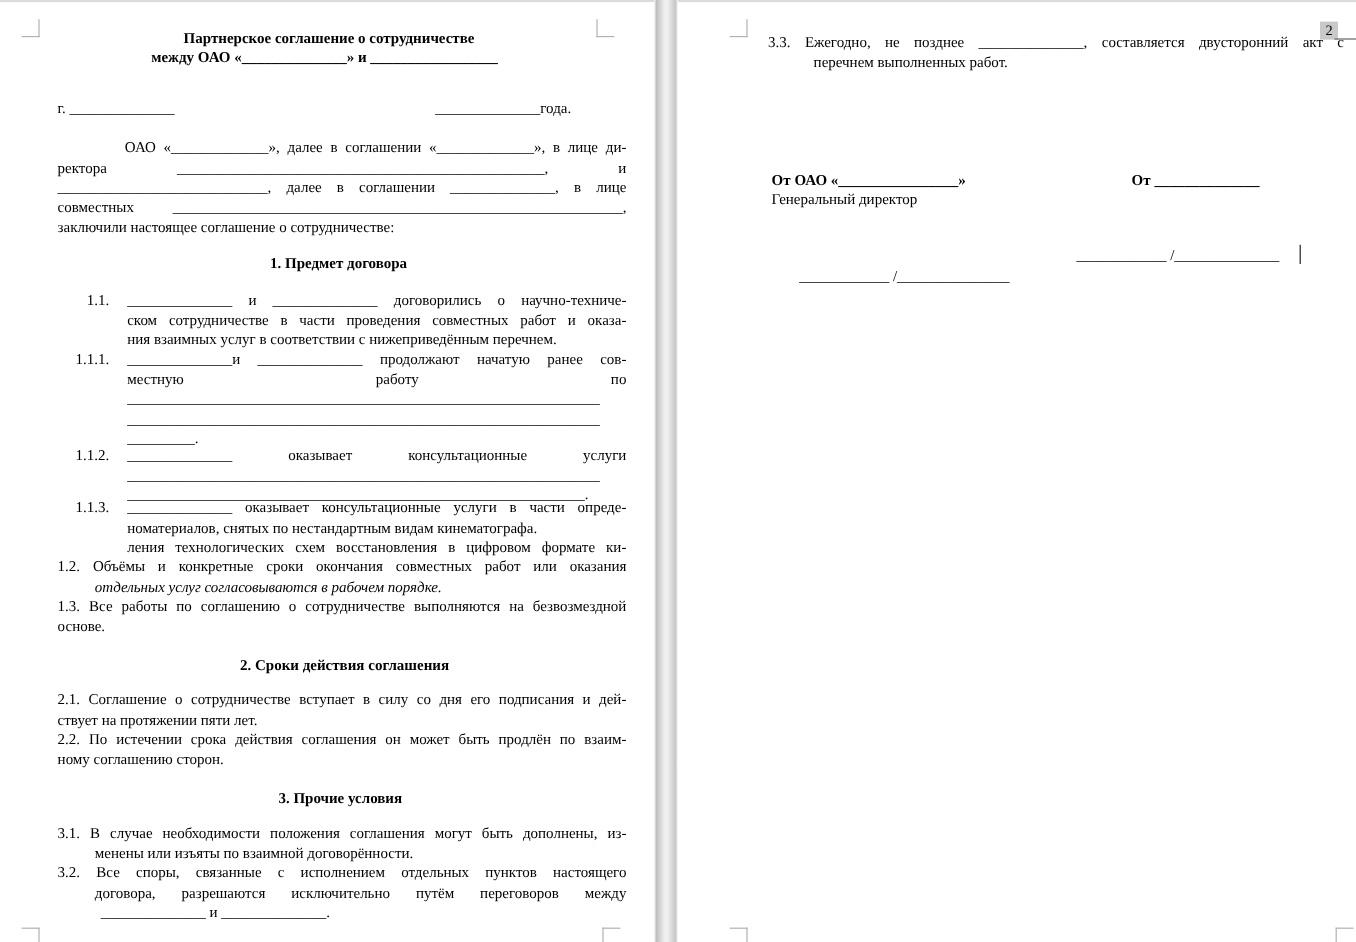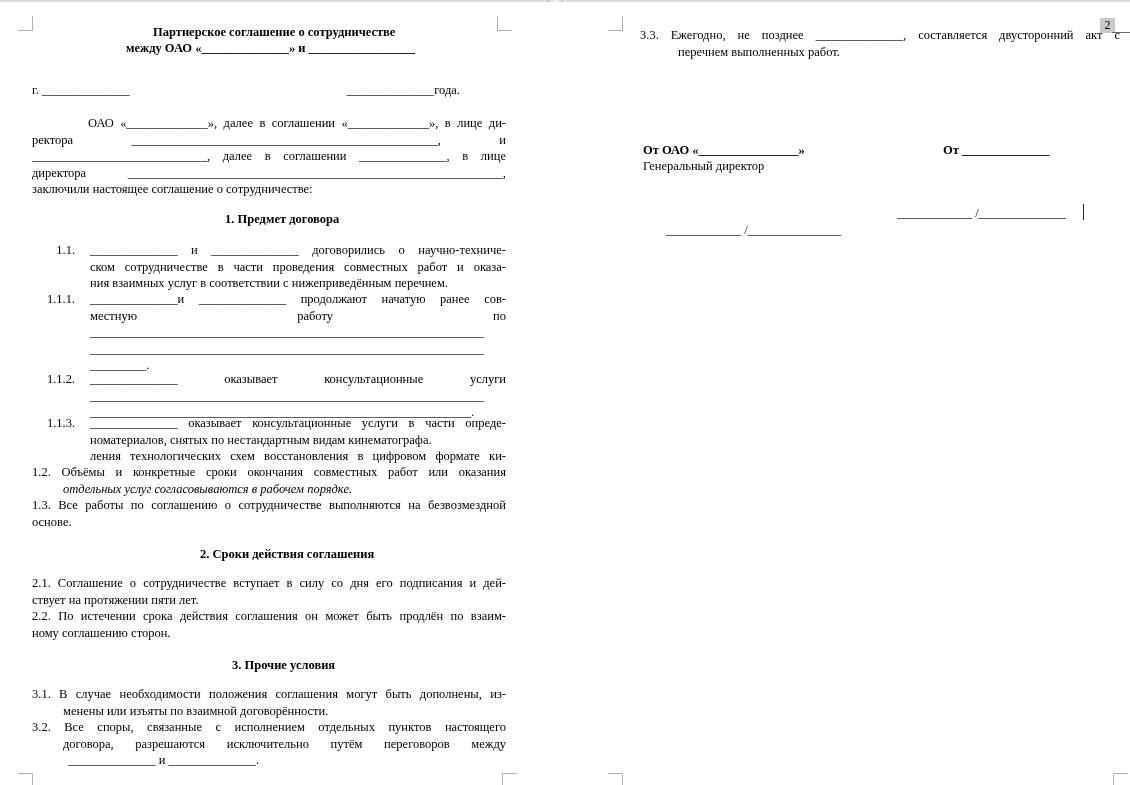--- a/index.html
+++ b/index.html
@@ -4,26 +4,26 @@
 <style>
   html,body{margin:0;padding:0;}
   body{
     width:1130px;height:785px;overflow:hidden;background:#ffffff;
     font-family:"Liberation Serif","DejaVu Serif",serif;
     font-size:12.5px;color:#000;
   }
   .screen{position:relative;width:1130px;height:785px;background:#ffffff;}
   .topedge{position:absolute;left:0;top:0;width:1130px;height:2px;background:#dcdcdc;}
   .page{position:absolute;top:2px;bottom:0;background:#ffffff;}
-  .page1{left:0;width:545px;padding-left:31px;}
+  .page1{left:0;width:545px;}
   .page2{left:565px;width:565px;}
   .gap{position:absolute;top:0;bottom:0;left:545px;width:20px;
     background:linear-gradient(90deg,#ffffff 0%,#bfbfbf 10%,#ececec 42%,#f1f1f1 55%,#c6c6c6 90%,#ffffff 100%);}
   .blk{position:absolute;}
-  .col{left:32px;width:474px;}
+  .col{left:48px;width:474px;}
   .ln{line-height:16.5px;height:16.5px;white-space:normal;}
   .jl{text-align:justify;text-align-last:justify;}
   .b{font-weight:bold;}
   .num{position:absolute;left:0;top:0;width:43px;text-align:right;}
   .bod{margin-left:58px;}
   .flexline{display:flex;justify-content:space-between;}
   
   .mark{position:absolute;width:14px;height:14px;}
   .mk-tl{border-right:1px solid #b2b2b2;border-bottom:1px solid #b2b2b2;}
   .mk-tr{border-left:1px solid #b2b2b2;border-bottom:1px solid #b2b2b2;}
@@ -57,21 +57,21 @@
 
     <div class="blk col flexline" style="top:80px;">
       <span class="ln">г. ______________</span>
       <span class="ln" style="padding-right:46px;">______________года.</span>
     </div>
 
     <div class="blk col" style="top:113px;">
       <div class="ln jl" style="padding-left:56px;">ОАО «_____________», далее в соглашении «_____________», в лице ди-</div>
       <div class="ln jl">ректора _________________________________________________, и</div>
       <div class="ln jl">____________________________, далее в соглашении ______________, в лице</div>
-      <div class="ln jl">директора ____________________________________________________________,</div>
+      <div class="ln jl">совместных ____________________________________________________________,</div>
       <div class="ln">заключили настоящее соглашение о сотрудничестве:</div>
     </div>
 
     <div class="blk b" style="left:225px;top:209px;">
       <div class="ln">1.  Предмет договора</div>
     </div>
 
     <div class="blk col" style="top:240px;">
       <div class="num ln">1.1.</div>
       <div class="bod">

